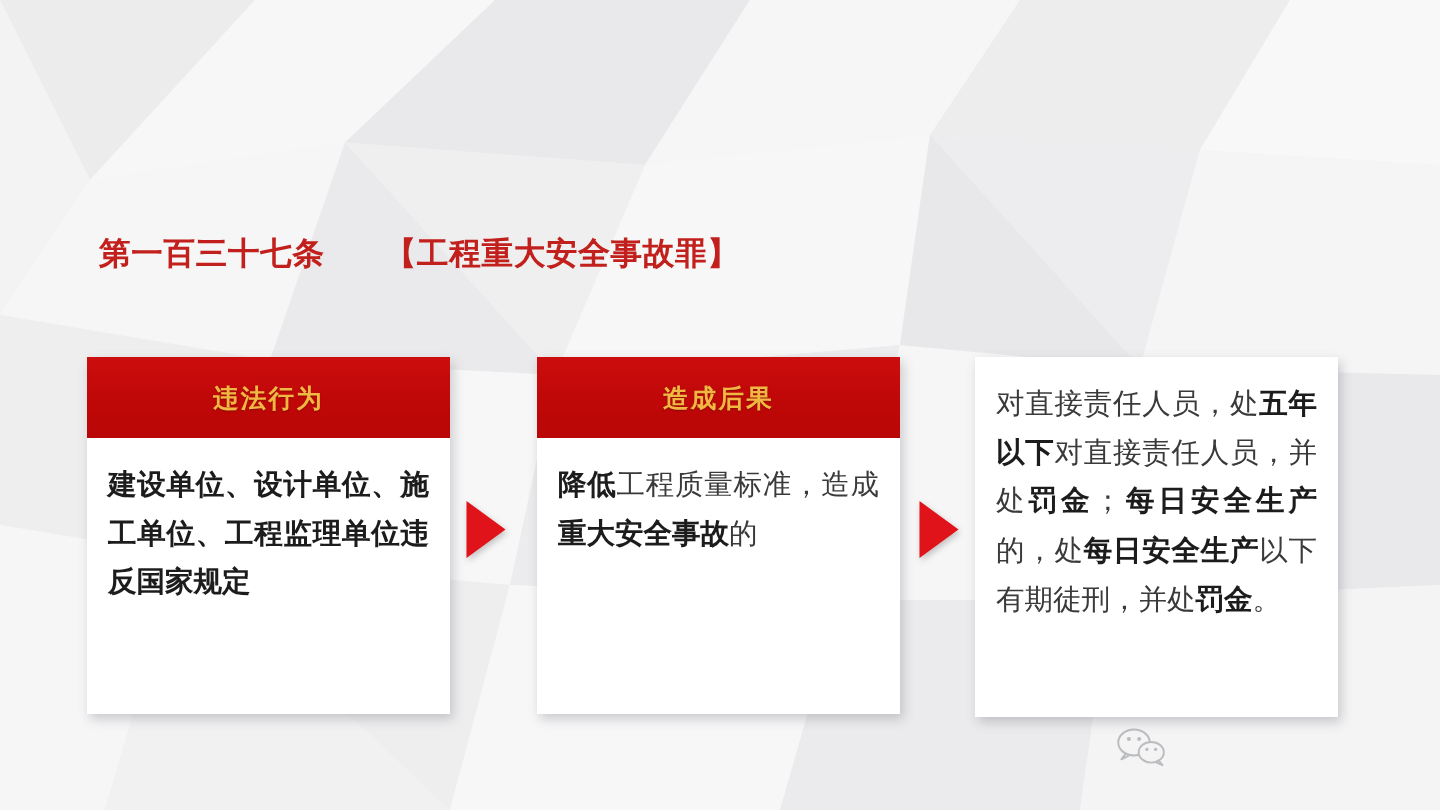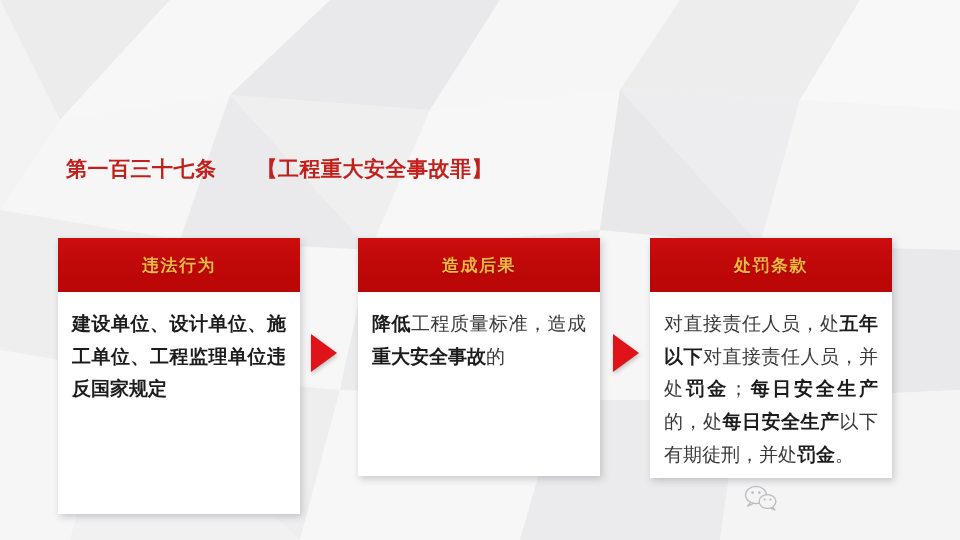--- a/index.html
+++ b/index.html
@@ -103,21 +103,21 @@
   .card-body {
     padding: 16px 14px 10px 14px;
     font-size: 19px;
     line-height: 1.72;
     color: #2b2b2b;
     text-align: justify;
   }
   .card-body b { font-weight: bold; color: #1c1c1c; }
   .card-body .reg { font-weight: normal; color: #3a3a3a; }
 
-  #card-1 { left: 58px;  top: 238px; width: 242px; height: 276px; }
+  #card-1 { left: 58px;  top: 238px; width: 242px; height: 238px; }
   #card-2 { left: 358px; top: 238px; width: 242px; height: 238px; }
   #card-3 { left: 650px; top: 238px; width: 242px; height: 240px; }
 
   #card-1 .card-body { font-weight: bold; }
 
   
   .arrow {
     position: absolute;
     z-index: 4;
     width: 0;
@@ -200,23 +200,20 @@
   <div class="card" id="card-2">
     <div class="card-header">
       <span class="card-header-text">造成后果</span>
     </div>
     <div class="card-body"><b>降低</b><span class="reg">工程质量标准，造成</span><b>重大安全事故</b><span class="reg">的</span></div>
   </div>
 
   <div class="arrow" id="arrow-2"></div>
 
   <div class="card" id="card-3">
-    <div class="card-header">
-      <span class="card-header-text">处罚条款</span>
-    </div>
     <div class="card-body"><span class="reg">对直接责任人员，处</span><b>五年以下</b><span class="reg">对直接责任人员，并处</span><b>罚金</b><span class="reg">；</span><b>每日安全生产</b><span class="reg">的，处</span><b>每日安全生产</b><span class="reg">以下有期徒刑，并处</span><b>罚金</b><span class="reg">。</span></div>
   </div>
 
   <div id="watermark">
     <svg id="wechat-icon" width="34" height="28" viewBox="0 0 34 28">
       <g fill="none" stroke="#6d7178" stroke-width="1.3">
         <ellipse cx="12" cy="11" rx="10.5" ry="8.6"></ellipse>
         <path d="M6.5 18.4 L3.6 22.2 L8.6 19.8" stroke-linejoin="round"></path>
         <ellipse cx="23.5" cy="17.5" rx="8.4" ry="6.9" fill="#f4f4f5"></ellipse>
         <path d="M28.5 23 L31 26.1 L26.6 24.2" stroke-linejoin="round"></path>

